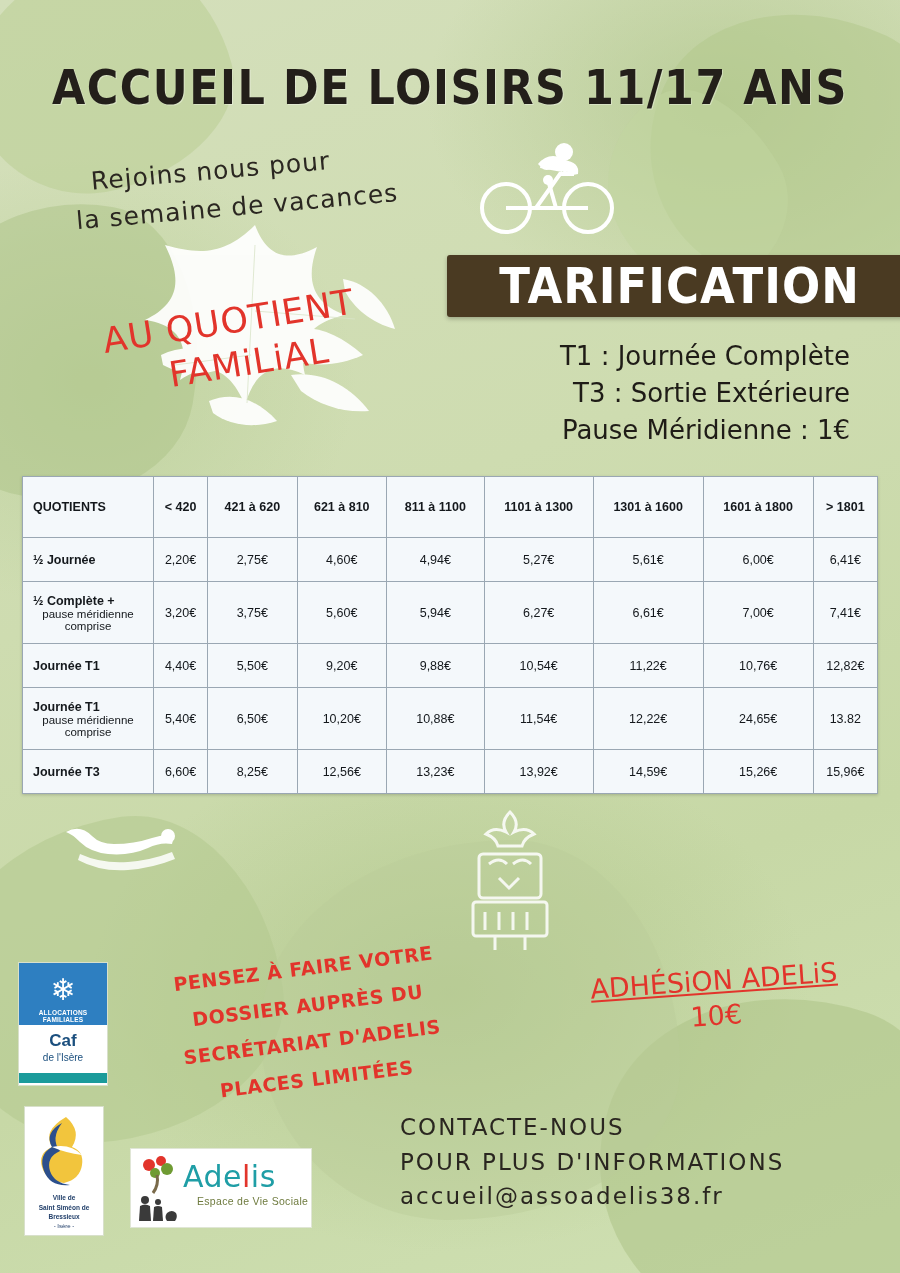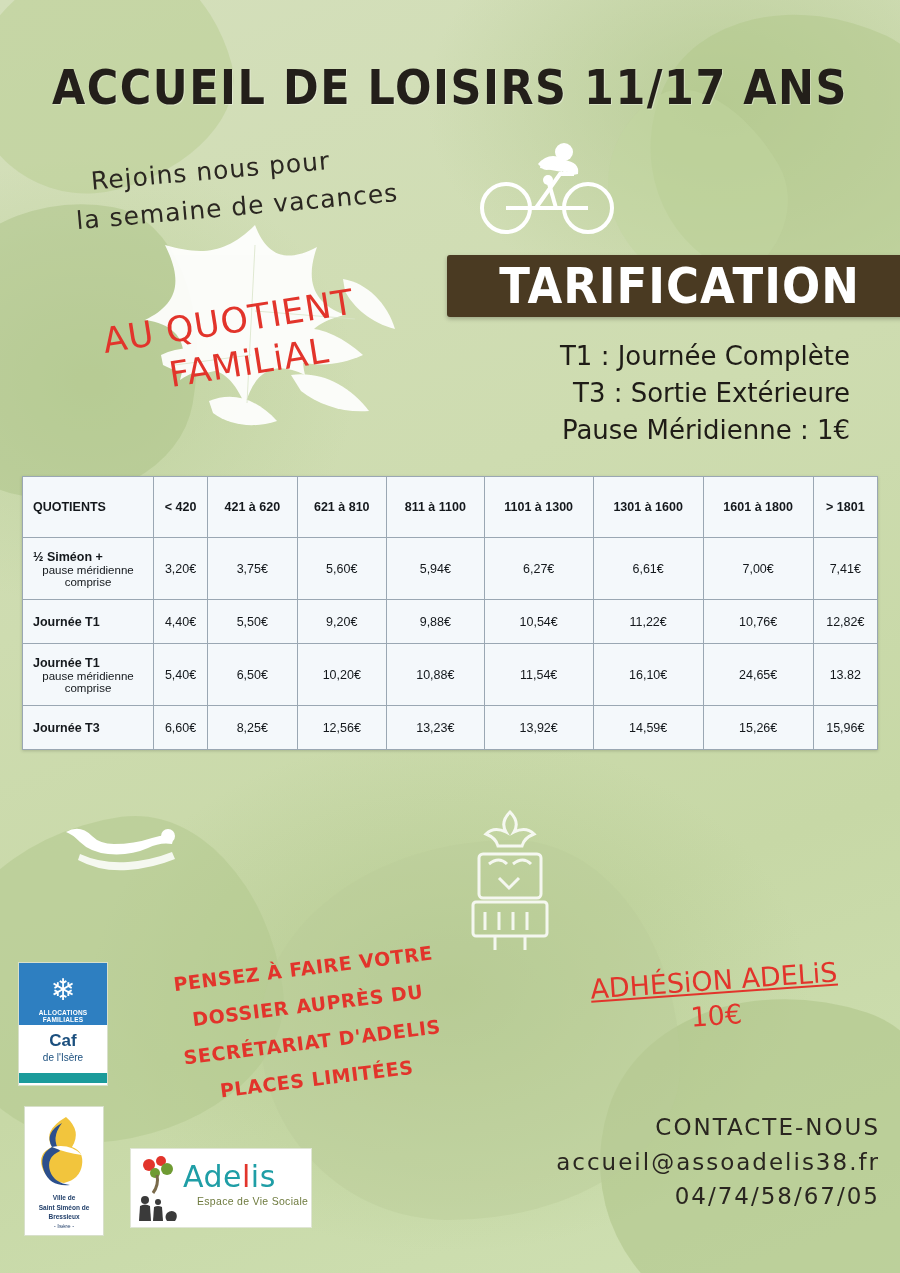--- a/index.html
+++ b/index.html
@@ -226,21 +226,21 @@
     line-height: 1.3;
   }
   .adhesion .line1 { display:block; text-decoration: underline; }
   .adhesion .line2 { display:block; }
 
   .contact {
     position: absolute;
     left: 400px;
     top: 1110px;
     width: 480px;
-    text-align: right;
+    text-align: left;
     font-family: "DejaVu Sans", sans-serif;
     color: #2a2620;
     font-size: 23px;
     line-height: 1.5;
     letter-spacing: 2px;
   }
 
   
   .caf-logo {
     position: absolute;
@@ -420,23 +420,36 @@
         <th>421 à 620</th>
         <th>621 à 810</th>
         <th>811 à 1100</th>
         <th>1101 à 1300</th>
         <th>1301 à 1600</th>
         <th>1601 à 1800</th>
         <th>&gt; 1801</th>
       </tr>
     </thead>
     <tbody>
+      <tr>
+        <td class="col-first">
+          <span>½ Journée</span>
+        </td>
+        <td>2,20€</td>
+        <td>2,75€</td>
+        <td>4,60€</td>
+        <td>4,94€</td>
+        <td>5,27€</td>
+        <td>5,61€</td>
+        <td>6,00€</td>
+        <td>6,41€</td>
+      </tr>
       <tr class="tall">
         <td class="col-first">
-          <span>½ Siméon +</span>
+          <span>½ Complète +</span>
           <span class="sub">pause méridienne comprise</span>
         </td>
         <td>3,20€</td>
         <td>3,75€</td>
         <td>5,60€</td>
         <td>5,94€</td>
         <td>6,27€</td>
         <td>6,61€</td>
         <td>7,00€</td>
         <td>7,41€</td>
@@ -457,21 +470,21 @@
       <tr class="tall">
         <td class="col-first">
           <span>Journée T1</span>
           <span class="sub">pause méridienne comprise</span>
         </td>
         <td>5,40€</td>
         <td>6,50€</td>
         <td>10,20€</td>
         <td>10,88€</td>
         <td>11,54€</td>
-        <td>16,10€</td>
+        <td>12,22€</td>
         <td>24,65€</td>
         <td>13.82</td>
       </tr>
       <tr>
         <td class="col-first">
           <span>Journée T3</span>
         </td>
         <td>6,60€</td>
         <td>8,25€</td>
         <td>12,56€</td>
@@ -516,22 +529,22 @@
     <div>PLACES LIMITÉES</div>
   </div>
 
   <div class="adhesion">
     <span class="line1">ADHÉSiON ADELiS</span>
     <span class="line2">10€</span>
   </div>
 
   <div class="contact">
     <div>CONTACTE-NOUS</div>
+    <div>POUR PLUS D'INFORMATIONS</div>
     <div>accueil@assoadelis38.fr</div>
-    <div>04/74/58/67/05</div>
   </div>
 
   <div class="caf-logo">
     <div class="caf-top">
       <span class="flake">❄</span>
       <span class="af">ALLOCATIONS FAMILIALES</span>
     </div>
     <div class="caf-bot">
       <div class="caf">Caf</div>
       <div class="dept">de l'Isère</div>

